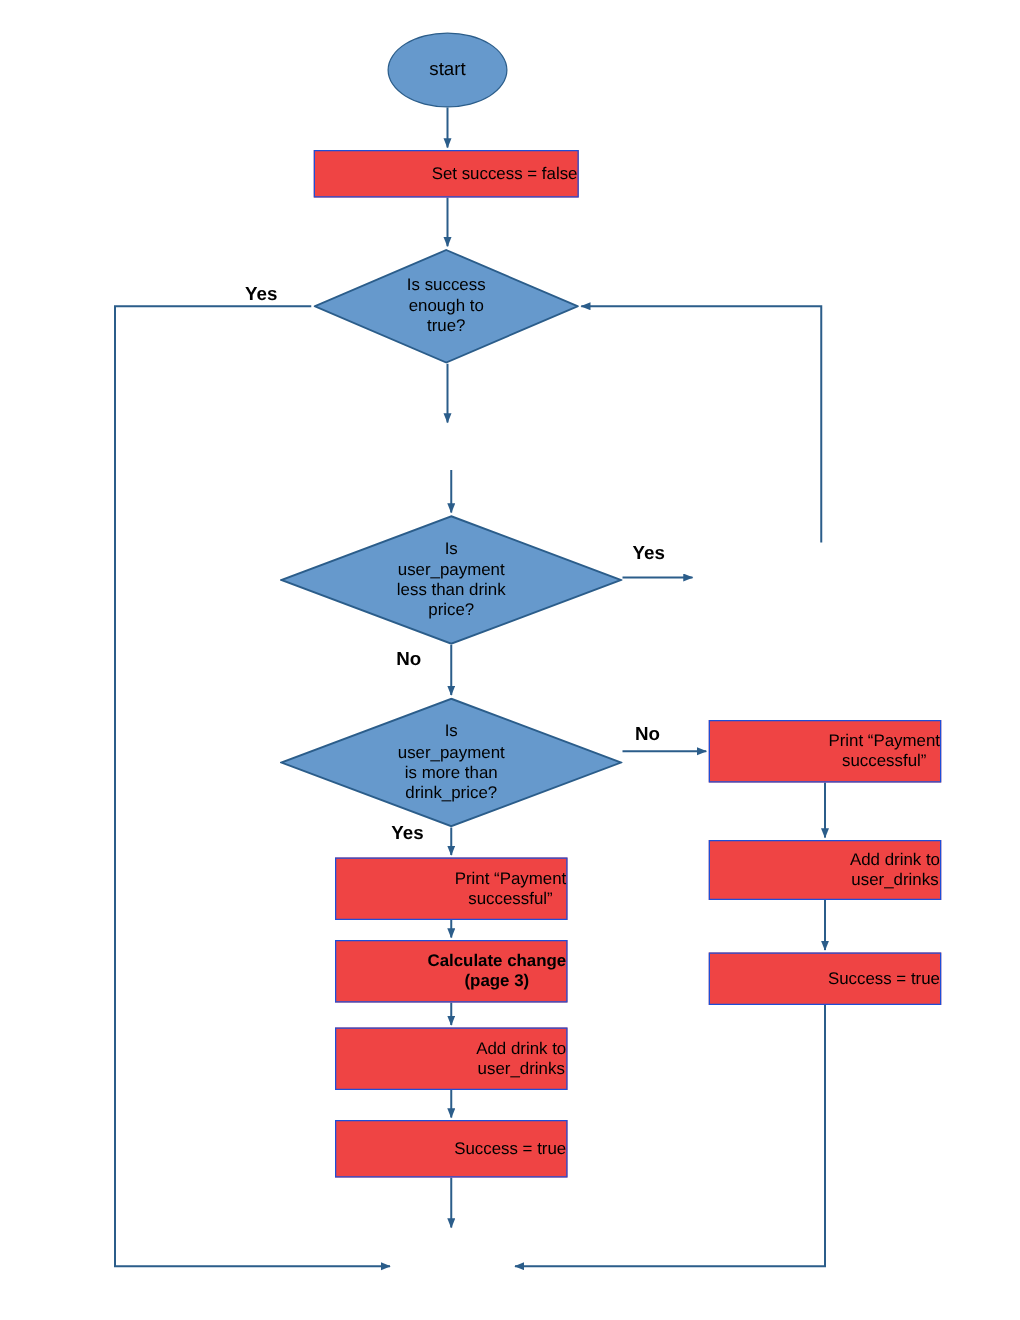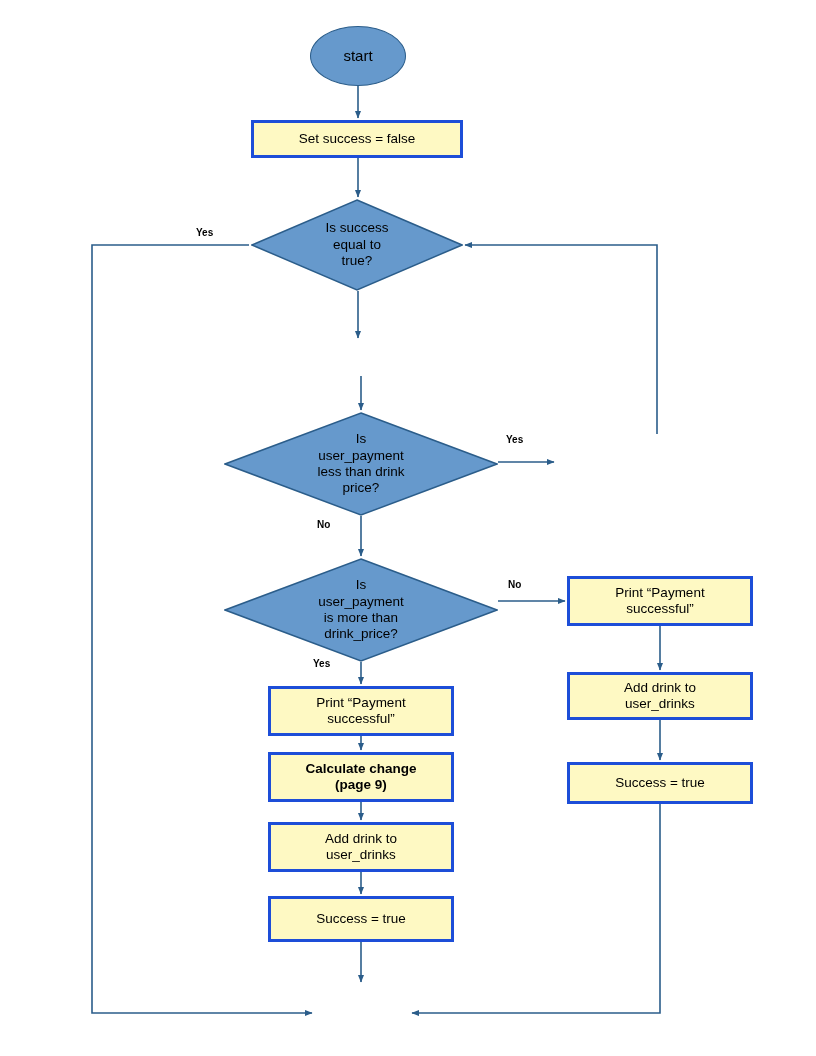--- a/index.html
+++ b/index.html
@@ -30,22 +30,23 @@
     display: flex;
     align-items: center;
     justify-content: center;
     text-align: center;
     color: #000000;
     font-size: 13.5px;
     line-height: 1.22;
     z-index: 3;
   }
   .node.process {
-    background: #fef9c3;
-    border: 3px solid #1d4ed8;
+    background: #ef4444;
+    border: 1px solid #1d4ed8;
+    justify-content: flex-end;
   }
   .node.terminator {
     background: #6699cc;
     border: 1px solid #2b5d8a;
     border-radius: 50%;
     font-size: 15px;
   }
   .node.bold {
     font-weight: bold;
   }
@@ -67,21 +68,21 @@
     display: flex;
     align-items: center;
     justify-content: center;
     text-align: center;
     font-size: 13.5px;
     line-height: 1.22;
     color: #000000;
   }
   .edge-label {
     position: absolute;
-    font-size: 10px;
+    font-size: 15px;
     font-weight: bold;
     color: #000000;
     z-index: 4;
     white-space: nowrap;
   }
 </style>
 </head>
 <body>
 
 <div id="canvas">
@@ -133,21 +134,21 @@
 
   <div class="node process" style="left:251px; top:120px; width:212px; height:38px;">
     <span>Set success = false</span>
   </div>
 
   <div class="decision" style="left:251px; top:199px; width:212px; height:92px;">
     <svg width="212" height="92">
       <polygon points="106,1 211,46 106,91 1,46" fill="#6699cc" stroke="#2b5d8a" stroke-width="1.5"></polygon>
     </svg>
     <div class="dlabel" style="white-space:pre-line;">Is success
-equal to
+enough to
 true?</div>
   </div>
 
 
   <div class="decision" style="left:224px; top:412px; width:274px; height:104px;">
     <svg width="274" height="104">
       <polygon points="137,1 273,52 137,103 1,52" fill="#6699cc" stroke="#2b5d8a" stroke-width="1.5"></polygon>
     </svg>
     <div class="dlabel" style="white-space:pre-line;">Is
 user_payment
@@ -180,21 +181,21 @@
     <span>Success = true</span>
   </div>
 
   <div class="node process" style="left:268px; top:686px; width:186px; height:50px; white-space:pre-line;">
     <span>Print “Payment
 successful”</span>
   </div>
 
   <div class="node process bold" style="left:268px; top:752px; width:186px; height:50px; white-space:pre-line;">
     <span>Calculate change
-(page 9)</span>
+(page 3)</span>
   </div>
 
   <div class="node process" style="left:268px; top:822px; width:186px; height:50px; white-space:pre-line;">
     <span>Add drink to
 user_drinks</span>
   </div>
 
   <div class="node process" style="left:268px; top:896px; width:186px; height:46px;">
     <span>Success = true</span>
   </div>

